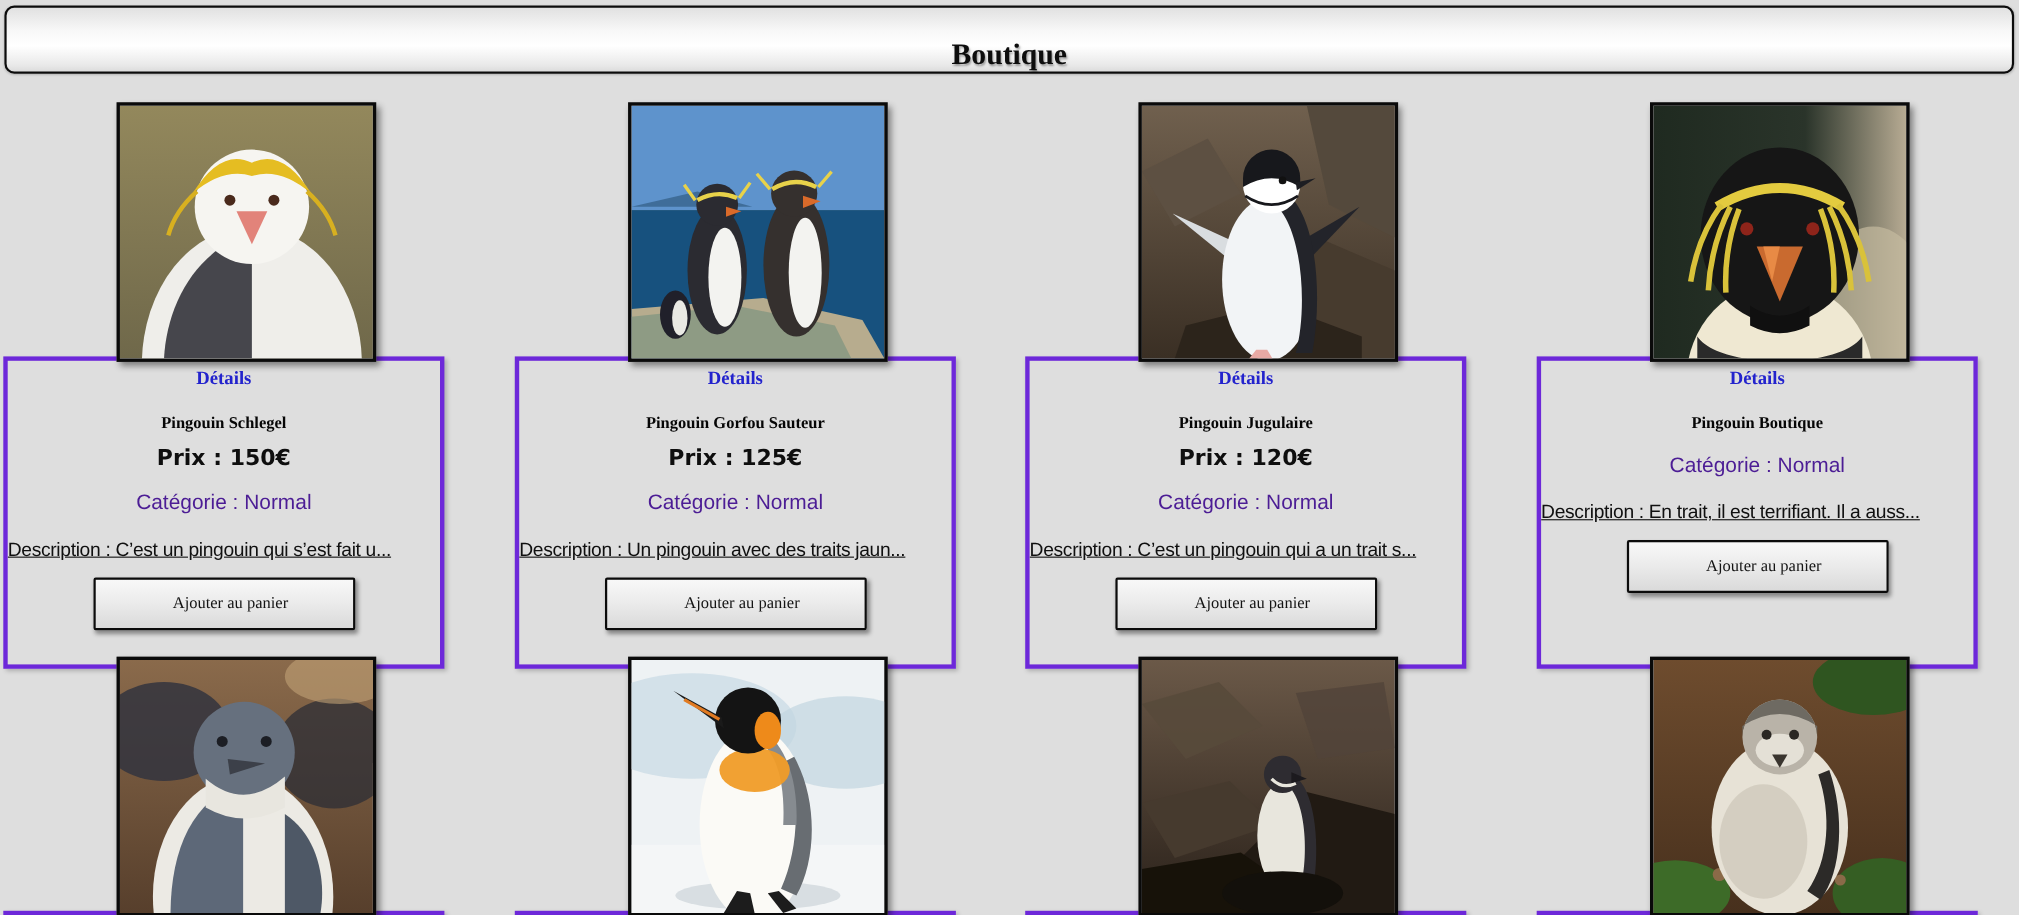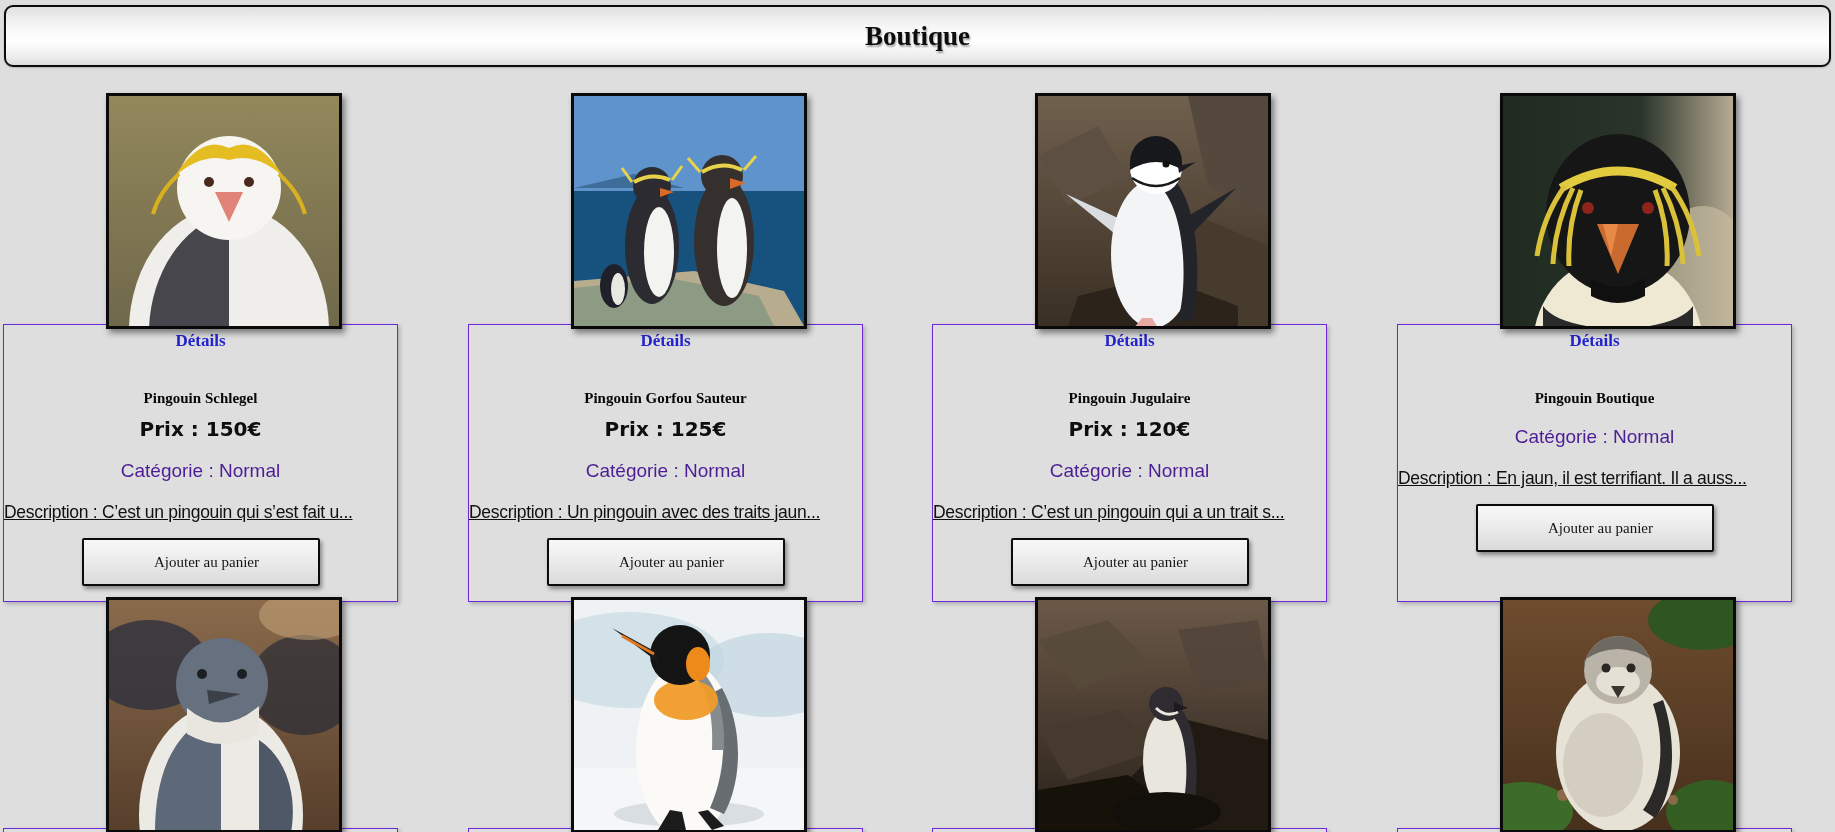--- a/index.html
+++ b/index.html
@@ -8,51 +8,51 @@
     position:relative; overflow:hidden;
     background:#dedede;
     font-family:"Liberation Sans", sans-serif;
   }
 
   
   .header {
     position:absolute; left:4px; top:5px; width:1823px; height:58px;
     border:2px solid #0c0c0c; border-radius:9px;
     background:linear-gradient(180deg,#e1e1e1 0%,#f7f7f7 35%,#ffffff 60%,#e9e9e9 90%,#dcdcdc 100%);
-    display:flex; align-items:center; justify-content:center;
+    display:flex; align-items:flex-end; justify-content:center;
     box-shadow:0 1px 2px rgba(0,0,0,0.18);
   }
   .header-title {
     font-family:"Liberation Serif", serif; font-weight:bold; font-size:27px;
     color:#0d0d0d; text-shadow:1px 2px 2px rgba(0,0,0,0.35);
   }
 
   
   .block { position:absolute; width:395px; }
   .pimg {
     position:relative; z-index:2;
     width:230px; height:230px; margin-left:103px;
     border:3px solid #0a0a0a;
     box-shadow:3px 4px 6px rgba(0,0,0,0.45);
     overflow:hidden; background:#9a9a9a;
   }
   .pimg svg { display:block; }
   .pbox {
     position:relative; z-index:1; margin-top:-5px;
     width:393px; height:276px;
-    border:1px solid #6d28d9;
+    border:4px solid #6d28d9;
     box-shadow:2px 2px 4px rgba(0,0,0,0.22);
     text-align:center;
   }
   .plink {
     display:block; margin-top:6px;
     font:bold 17px/20px "Liberation Serif", serif;
     color:#2323cd; text-decoration:none; cursor:pointer;
   }
-  .pname  { margin-top:38px; font:bold 15px/18px "Liberation Serif", serif; color:#060606; }
+  .pname  { margin-top:22px; font:bold 15px/18px "Liberation Serif", serif; color:#060606; }
   .pprice { margin-top:10px; font:bold 20px/24px "DejaVu Sans", sans-serif; color:#0e0e0e; }
   .pcat   { margin-top:18px; font:19px/23px "Liberation Sans", sans-serif; color:#4c1d95; }
   .pdesc  {
     margin-top:20px; font:17.5px/21px "Liberation Sans", sans-serif; color:#101010;
     white-space:nowrap; overflow:hidden; text-align:left; letter-spacing:-0.3px;text-decoration:underline;
   }
   .pbtn {
     display:block; margin:15px auto 12px; width:222px; height:44px;
     border:2px solid #0b0b0b; border-radius:2px;
     background:linear-gradient(180deg,#f8f8f8 0%,#ececec 45%,#dadada 100%);
@@ -194,21 +194,21 @@
         <circle cx="145" cy="112" r="6" fill="#8e241a"></circle>
       <path d="M94,128 L136,128 L115,178 Z" fill="#c96a2f"></path>
       <path d="M100,128 L115,128 L108,160 Z" fill="#e88a45"></path>
       <path d="M88,182 Q115,200 142,182 L142,200 Q115,214 88,200 Z" fill="#101010"></path>
     </svg>
   </div>
   <div class="pbox">
     <a class="plink">Détails</a>
     <div class="pname">Pingouin Boutique</div>
     <div class="pcat">Catégorie : Normal</div>
-    <div class="pdesc">Description : En jaun, il est terrifiant. Il a auss...</div>
+    <div class="pdesc">Description : En trait, il est terrifiant. Il a auss...</div>
     <button class="pbtn">Ajouter au panier</button>
   </div>
 </div>
 
 <div class="block" style="left:3px;top:597px;">
   <div class="pimg" aria-label="little-blue-penguin-photo">
     <svg width="230" height="230" viewBox="0 0 230 230">
       <defs>
           <linearGradient id="g5" x1="0" y1="0" x2="0" y2="1">
         <stop offset="0" stop-color="#8a6a4b"></stop>

